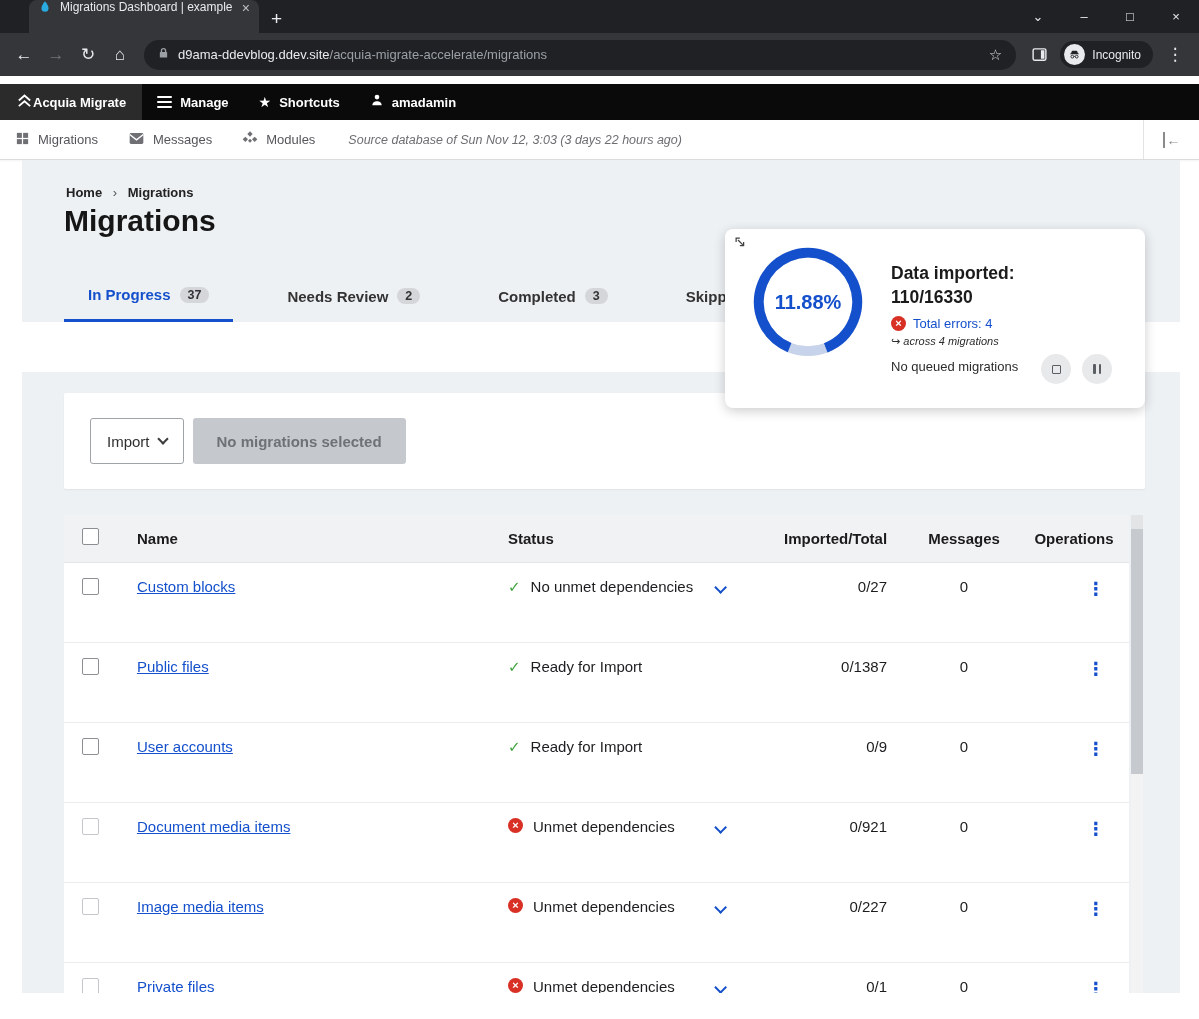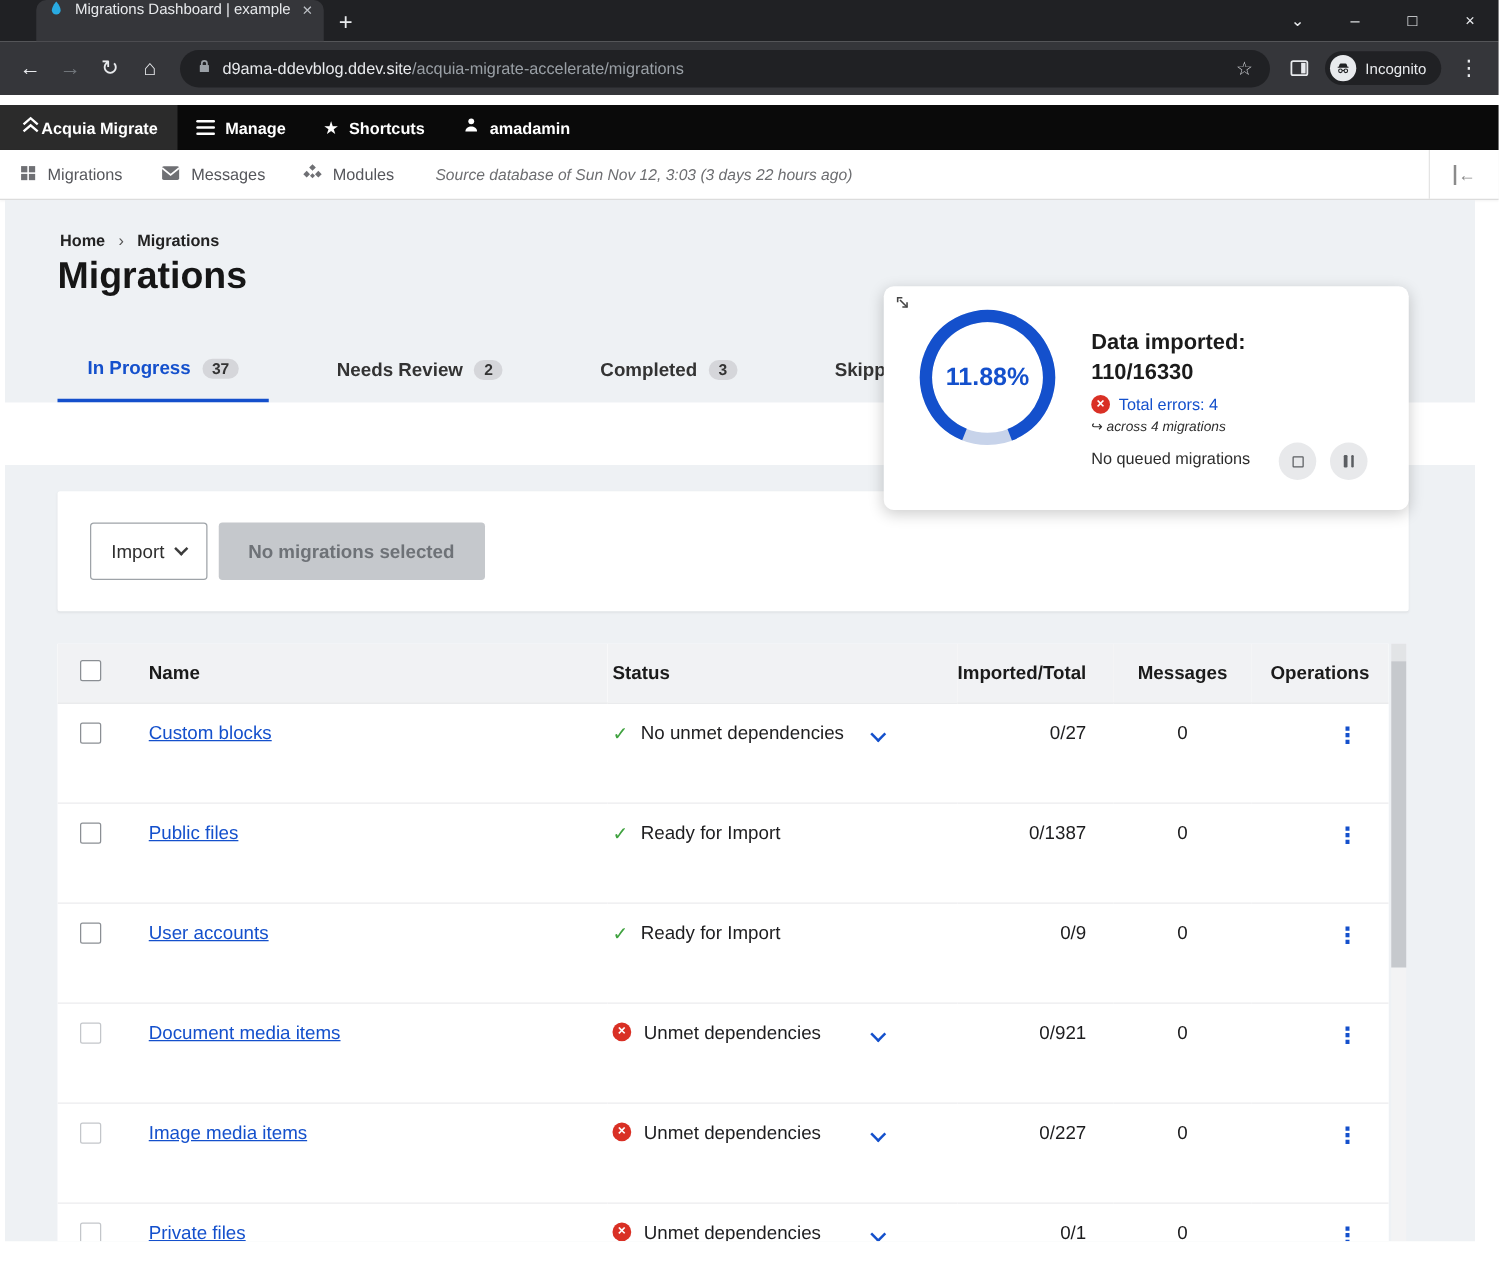--- a/index.html
+++ b/index.html
@@ -47,21 +47,21 @@
 
   .sec-bar { height:40px; background:#fff; border-bottom:1px solid #dcdcdc; display:flex;
     align-items:center; position:relative; box-shadow:0 1px 2px rgba(0,0,0,.05); }
   .sec-item { display:flex; align-items:center; gap:8px; color:#55565b; font-size:13px; padding:0 15px; }
   .source-note { font-style:italic; color:#6d6e71; font-size:12.5px; margin-left:18px; }
   .collapse { position:absolute; right:0; top:0; height:100%; width:56px; border-left:1px solid #e4e4e4;
     display:flex; align-items:center; justify-content:center; color:#8b8b8b; }
   .collapse-bar { border-left:2px solid #8b8b8b; padding-left:2px; font-size:14px; }
 
   
-  .content { height:833px; background:#fff; padding:0 19px 0 4px; }
+  .content { height:833px; background:#fff; padding:0 19px 0 22px; }
   .content-bg { position:relative; height:100%; background:#eef1f4; overflow:hidden; }
 
   .breadcrumb { position:absolute; top:25px; left:44px; font-size:13px; font-weight:bold; color:#222; }
   .bc-sep { margin:0 7px; color:#555; font-weight:normal; }
   .page-title { position:absolute; top:44px; left:42px; font-size:30px; font-weight:bold; color:#161616; }
 
   .tabs-row { position:absolute; top:110px; left:42px; display:flex; gap:30px; height:52px; }
   .tab-item { display:flex; align-items:center; padding:0 24px; font-size:15px; font-weight:bold; color:#333; }
   .tab-item.active { color:var(--accent,#1450cc); border-bottom:3px solid var(--accent,#1450cc); }
   .badge { background:var(--badge-bg,#d5d6da); color:#333; border-radius:10px; padding:1px 8px;

